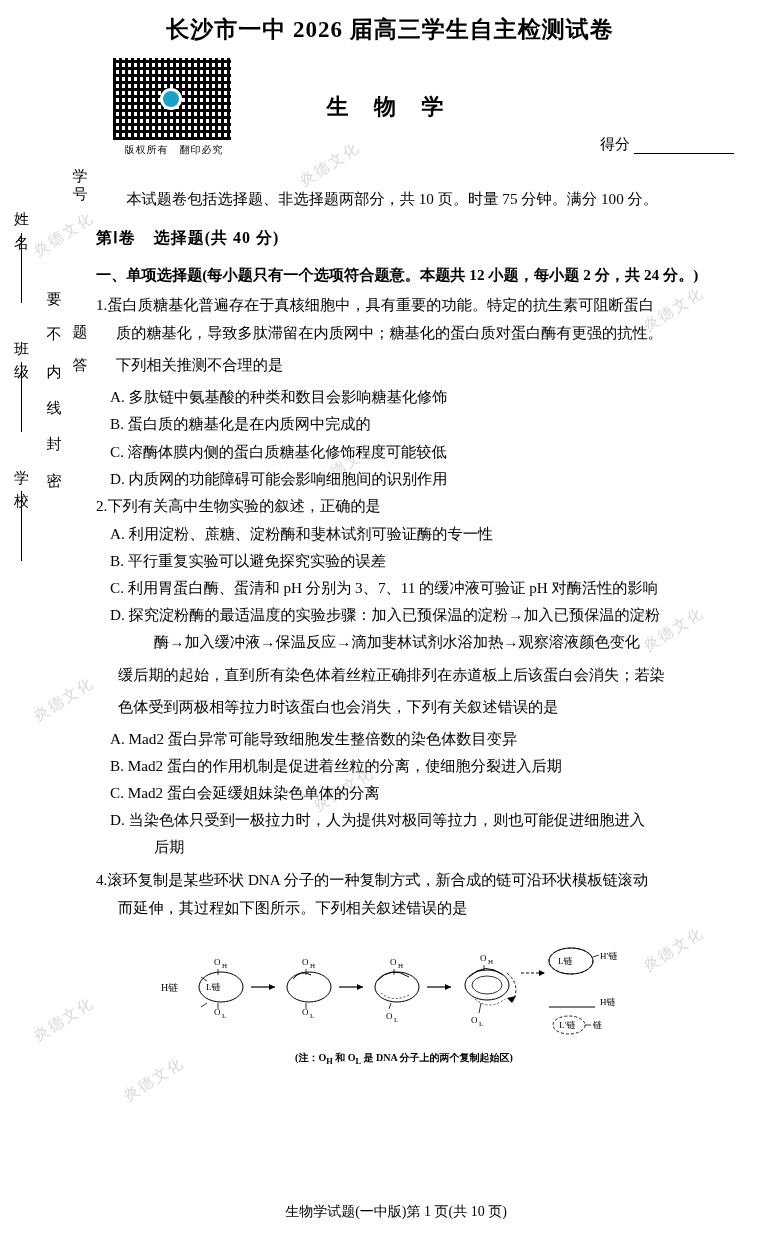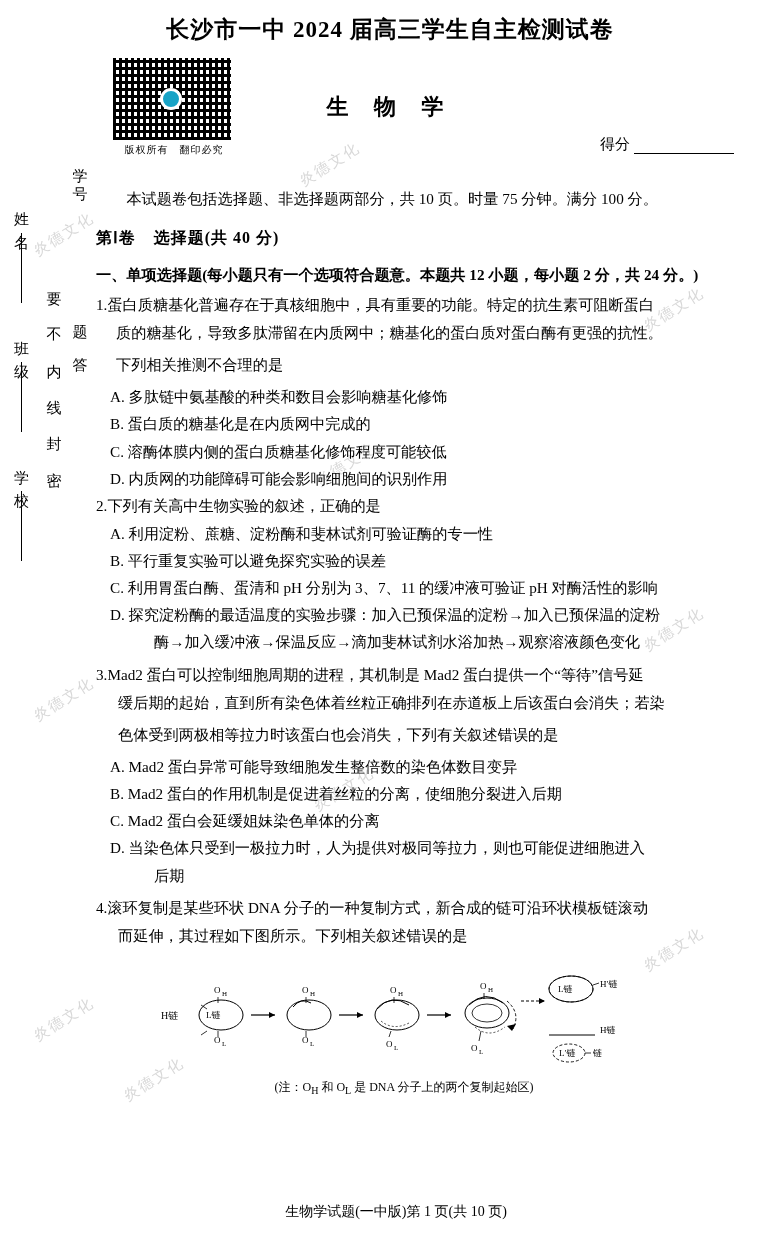--- a/index.html
+++ b/index.html
@@ -164,22 +164,23 @@
     text-indent: -22px;
   }
 
   
   .figure {
     margin: 8px 0 2px 0;
     text-align: center;
   }
   .fig-note {
     text-align: center;
-    font-size: 12px;
+    font-size: 10px;
     margin-top: 2px;
+    font-weight: bold;
   }
 
   
   .footer {
     position: absolute;
     left: 12px; right: 0;
     bottom: 12px;
     text-align: center;
     font-size: 14px;
   }
@@ -205,21 +206,21 @@
   <div class="wm" style="left:296px; top:155px;">炎德文化</div>
   <div class="wm" style="left:640px; top:300px;">炎德文化</div>
   <div class="wm" style="left:312px; top:455px;">炎德文化</div>
   <div class="wm" style="left:640px; top:620px;">炎德文化</div>
   <div class="wm" style="left:30px; top:690px;">炎德文化</div>
   <div class="wm" style="left:310px; top:780px;">炎德文化</div>
   <div class="wm" style="left:640px; top:940px;">炎德文化</div>
   <div class="wm" style="left:120px; top:1070px;">炎德文化</div>
   <div class="wm" style="left:30px; top:1010px;">炎德文化</div>
 
-  <div class="title">长沙市一中 2024 届高三学生自主检测试卷</div>
+  <div class="title">长沙市一中 2026 届高三学生自主检测试卷</div>
 
   <div class="qr-block">
     <div class="qr">
       <div class="dot"></div>
     </div>
     <div class="qr-caption">版权所有　翻印必究</div>
   </div>
 
   <div class="subject">生 物 学</div>
 
@@ -287,23 +288,20 @@
         <span>2.</span><span>下列有关高中生物实验的叙述，正确的是</span>
       </p>
       <p class="opt">A. 利用淀粉、蔗糖、淀粉酶和斐林试剂可验证酶的专一性</p>
       <p class="opt">B. 平行重复实验可以避免探究实验的误差</p>
       <p class="opt">C. 利用胃蛋白酶、蛋清和 pH 分别为 3、7、11 的缓冲液可验证 pH 对酶活性的影响</p>
       <p class="opt">D. 探究淀粉酶的最适温度的实验步骤：加入已预保温的淀粉→加入已预保温的淀粉</p>
       <p class="para" style="padding-left:58px;">酶→加入缓冲液→保温反应→滴加斐林试剂水浴加热→观察溶液颜色变化</p>
     </div>
 
     <div>
-      <p class="q">
-        <span>3.</span><span>Mad2 蛋白可以控制细胞周期的进程，其机制是 Mad2 蛋白提供一个“等待”信号延</span>
-      </p>
       <p class="para" style="padding-left:22px;">缓后期的起始，直到所有染色体着丝粒正确排列在赤道板上后该蛋白会消失；若染</p>
       <p class="para" style="padding-left:22px;">色体受到两极相等拉力时该蛋白也会消失，下列有关叙述错误的是</p>
       <p class="opt">A. Mad2 蛋白异常可能导致细胞发生整倍数的染色体数目变异</p>
       <p class="opt">B. Mad2 蛋白的作用机制是促进着丝粒的分离，使细胞分裂进入后期</p>
       <p class="opt">C. Mad2 蛋白会延缓姐妹染色单体的分离</p>
       <p class="opt">D. 当染色体只受到一极拉力时，人为提供对极同等拉力，则也可能促进细胞进入</p>
       <p class="para" style="padding-left:58px;">后期</p>
     </div>
 
     <div>

